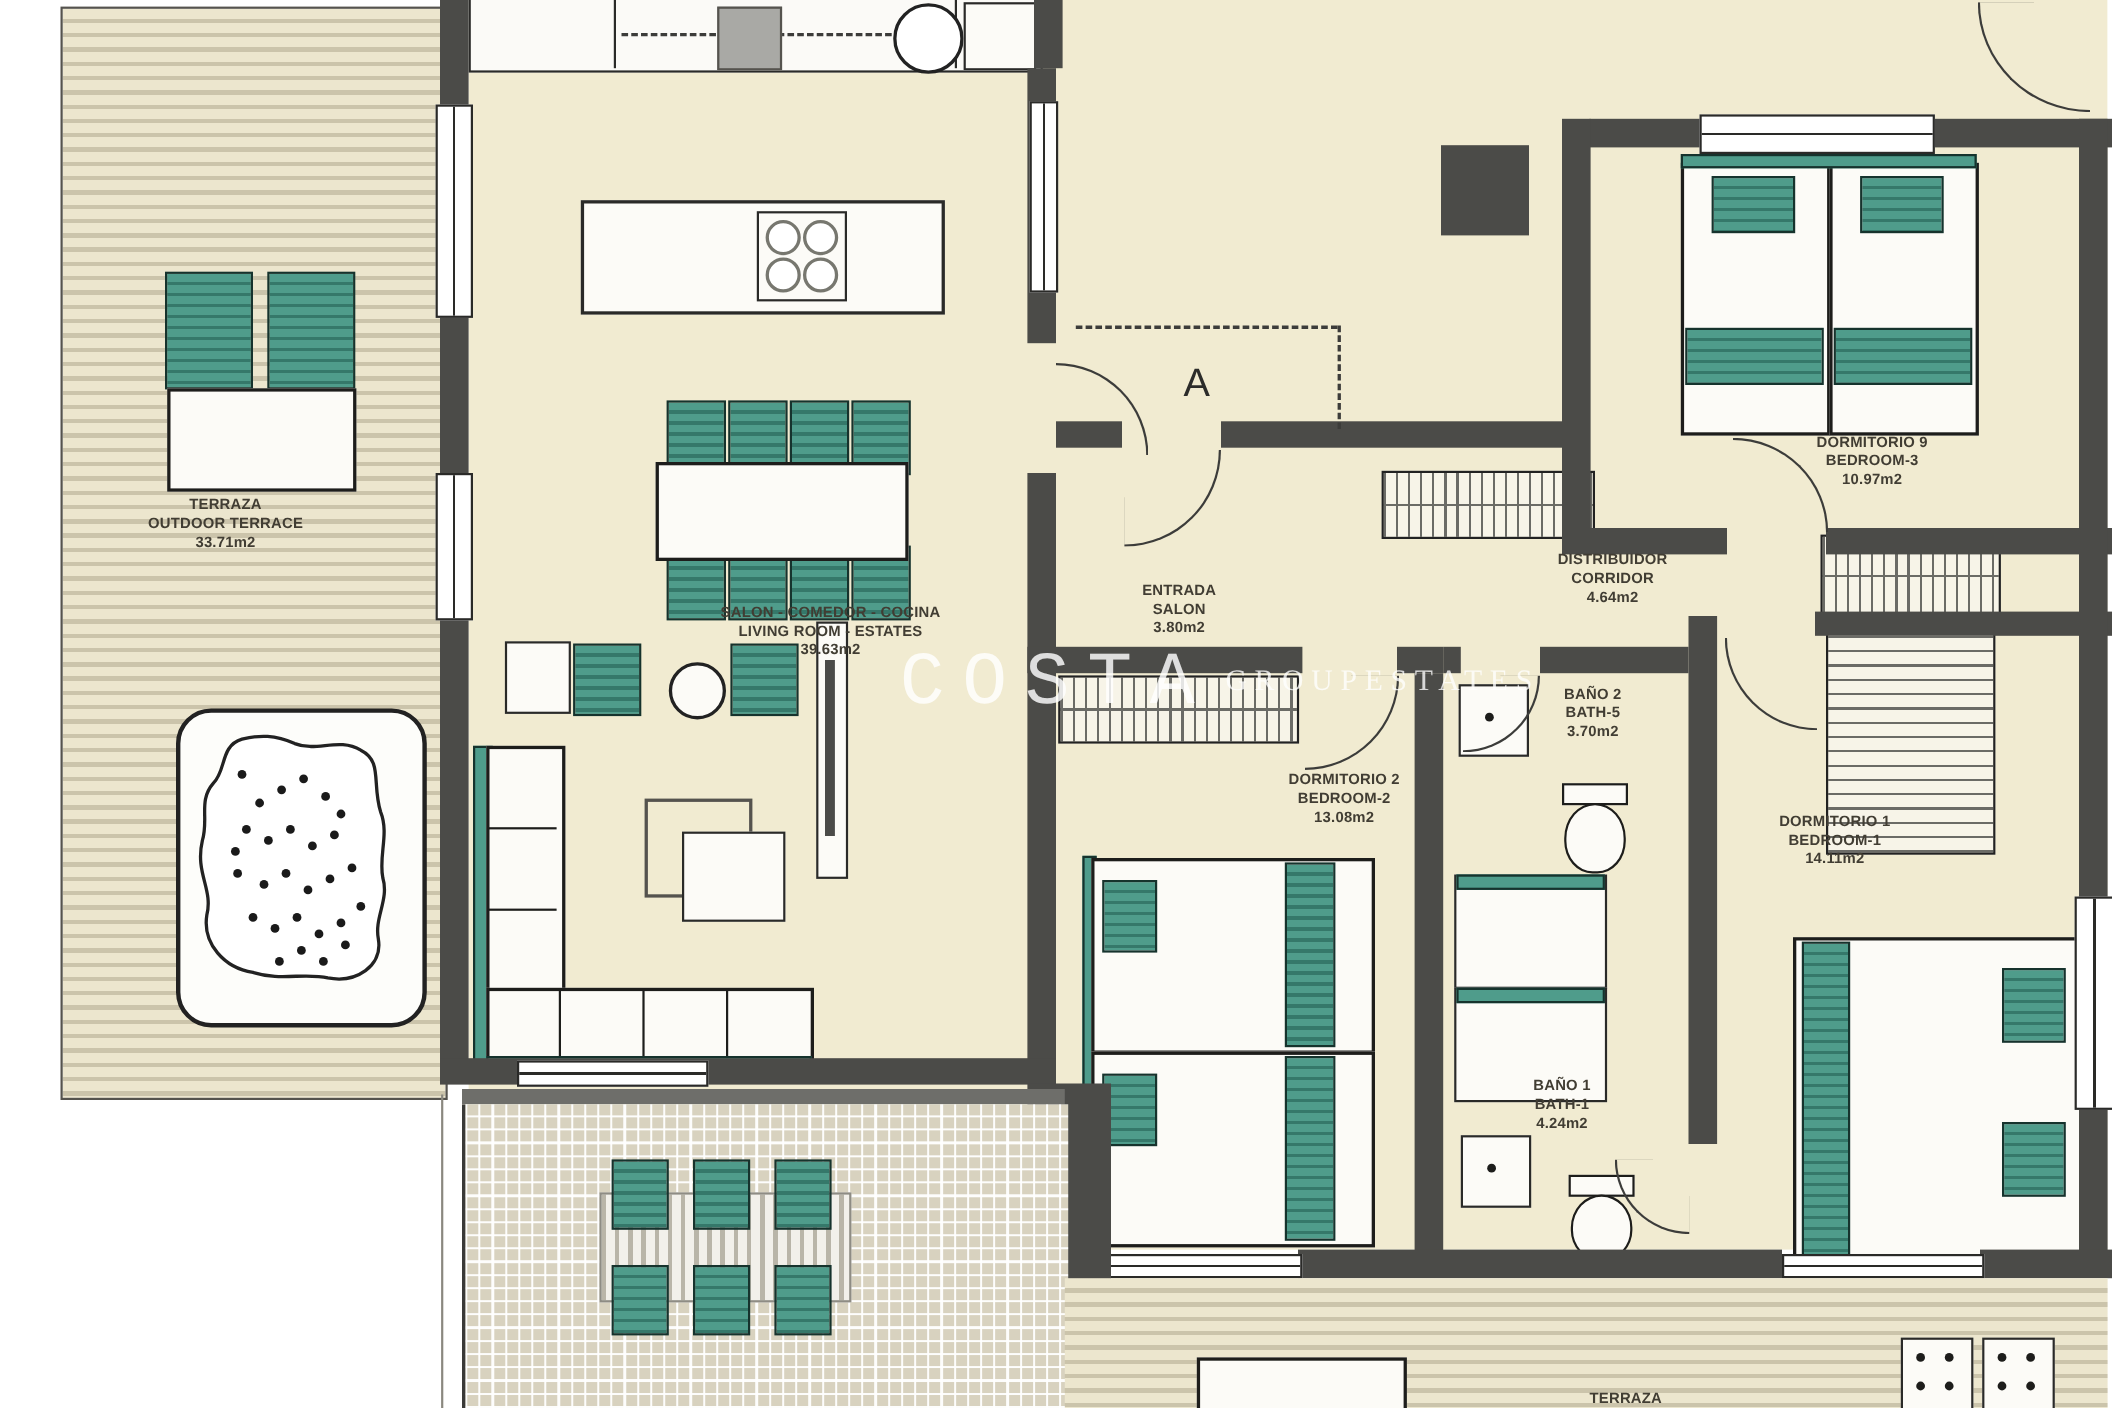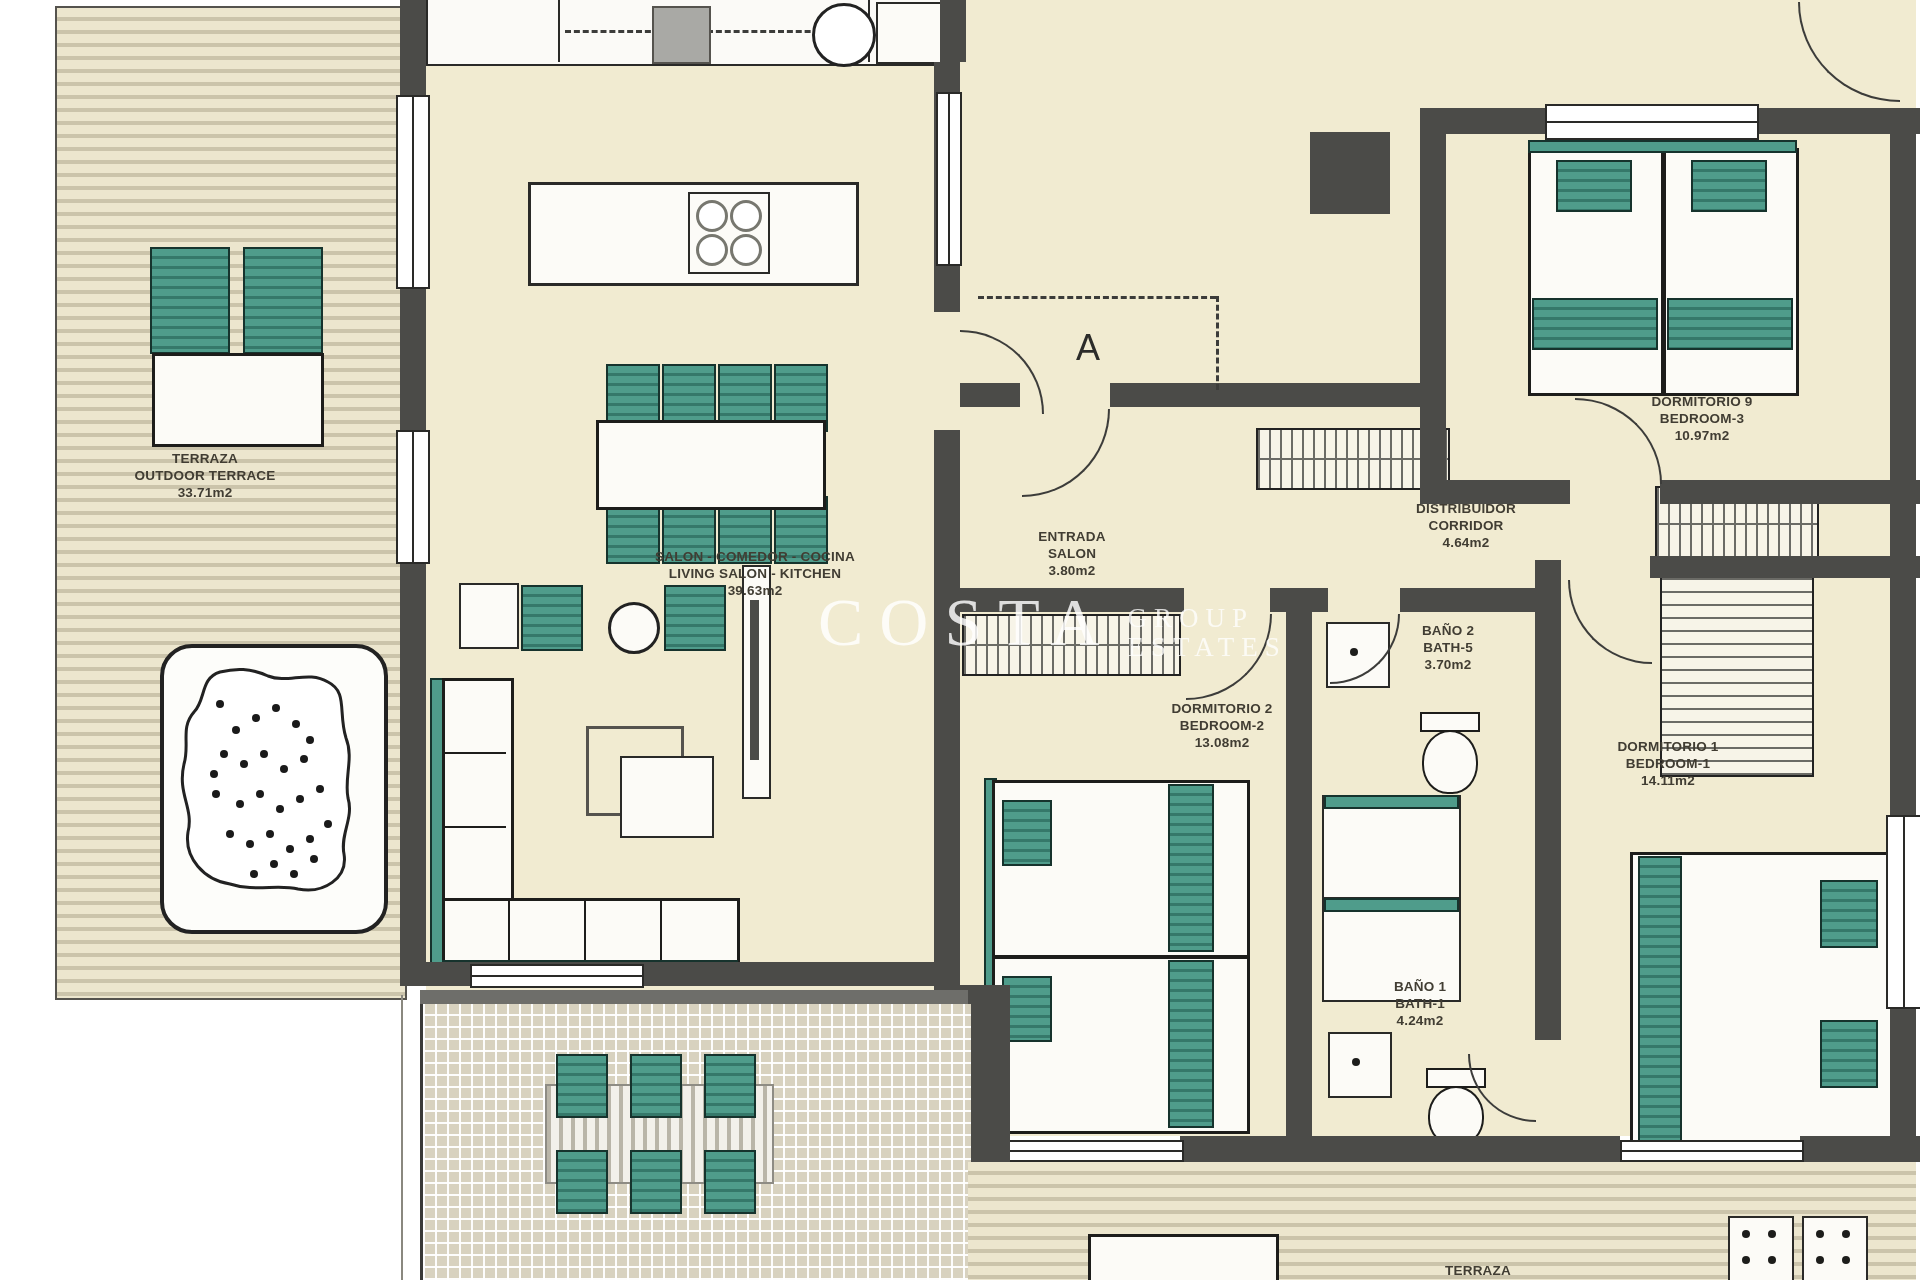--- a/index.html
+++ b/index.html
@@ -33,22 +33,22 @@
   .arc-c-tr{border-bottom:2.5px solid #3c3c3a;border-left:2.5px solid #3c3c3a;border-bottom-left-radius:100%;}
   .arc-c-bl{border-top:2.5px solid #3c3c3a;border-right:2.5px solid #3c3c3a;border-top-right-radius:100%;}
   .dashH{border-top:3px dashed #3c3c3a;}
   .dashV{border-left:3px dashed #3c3c3a;}
   .label{position:absolute;transform:translateX(-50%);text-align:center;
          font:600 13.5px/17px "Liberation Sans",sans-serif;color:#413d33;
          letter-spacing:.2px;white-space:nowrap;z-index:40;}
   .biglabel{position:absolute;font:400 36px/36px "Liberation Sans",sans-serif;color:#2c2c2a;z-index:40;}
   .wm{position:absolute;left:818px;top:588px;display:flex;align-items:flex-start;gap:12px;
       color:rgba(255,255,255,.82);font-family:"Liberation Serif",serif;z-index:60;pointer-events:none;}
-  .wm-big{font-size:68px;letter-spacing:16px;line-height:1;}
-  .wm-sub{display:flex;flex-direction:column;font-size:27px;letter-spacing:7px;line-height:1.08;margin-top:16px;color:rgba(255,255,255,.78);}
+  .wm-big{font-size:68px;letter-spacing:16px;line-height:1;font-family:Liberation Mono, monospace;}
+  .wm-sub{display:flex;flex-direction:row;font-size:27px;letter-spacing:7px;line-height:1.08;margin-top:16px;color:rgba(255,255,255,.78);}
   .dot{position:absolute;width:8px;height:8px;background:#1d1d1b;border-radius:50%;}
   .toiletOval{background:#fcfbf7;border:2.5px solid #1d1d1b;border-radius:50% 50% 46% 46%;}
   .stoveRing{position:absolute;width:26px;height:26px;border:3px solid #77776f;border-radius:50%;background:#fff;}
 </style>
 </head>
 <body>
 
 <div id="plan">
 
   <div class="abs cream" style="left:426px;top:0;width:1490px;height:1136px"></div>
@@ -264,21 +264,21 @@
       <div class="dot" style="left:38px;top:38px"></div>
   </div>
 
   <div class="label" style="left:205px;top:450px">
     <div>TERRAZA</div>
     <div>OUTDOOR TERRACE</div>
     <div>33.71m2</div>
   </div>
   <div class="label" style="left:755px;top:548px">
     <div>SALON - COMEDOR - COCINA</div>
-    <div>LIVING SALON - KITCHEN</div>
+    <div>LIVING ROOM - ESTATES</div>
     <div>39.63m2</div>
   </div>
   <div class="label" style="left:1072px;top:528px">
     <div>ENTRADA</div>
     <div>SALON</div>
     <div>3.80m2</div>
   </div>
   <div class="label" style="left:1466px;top:500px">
     <div>DISTRIBUIDOR</div>
     <div>CORRIDOR</div>

